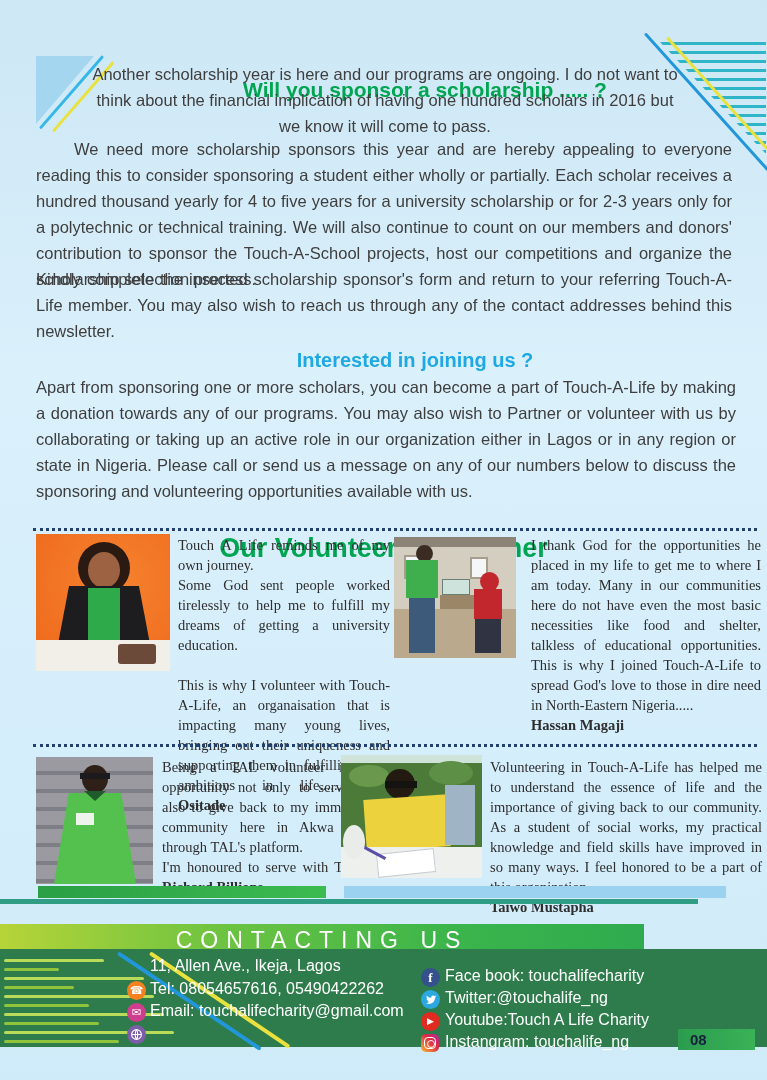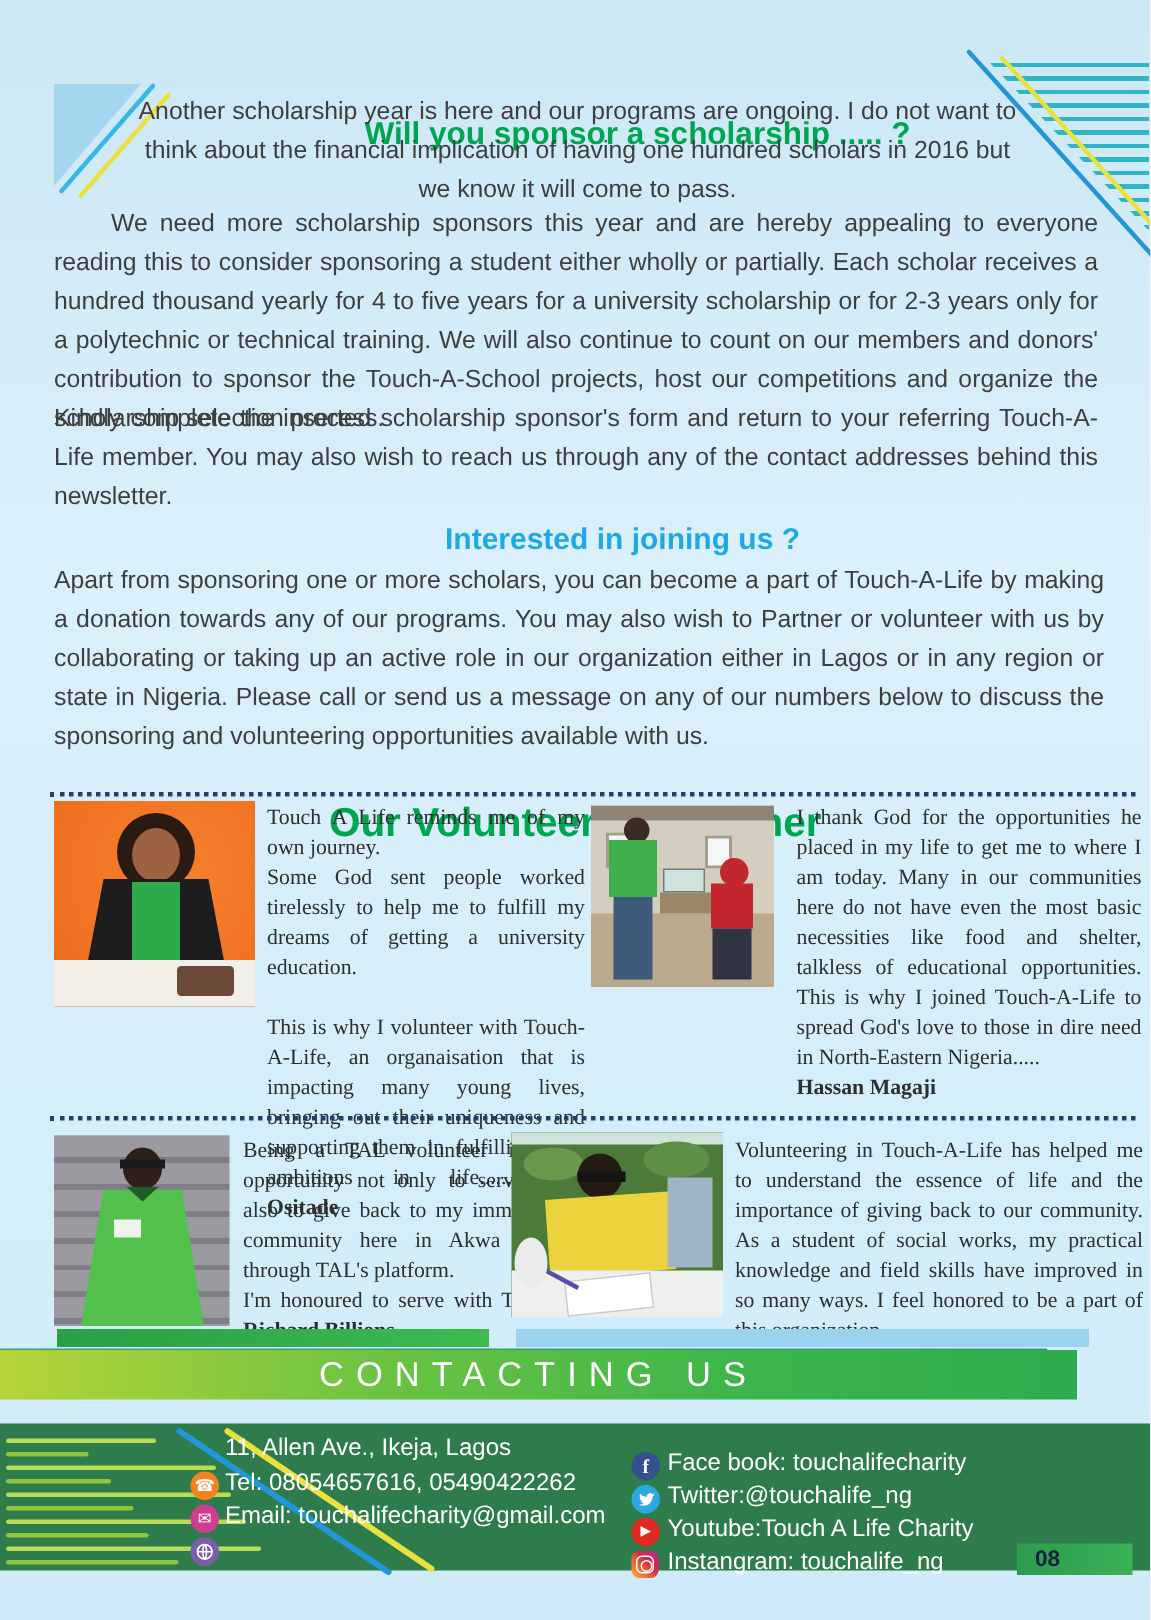--- a/index.html
+++ b/index.html
@@ -20,21 +20,21 @@
                clip-path:polygon(0 0,100% 0,100% 100%);}
   .dotted{border-top:3px dotted #23406b;height:0;}
   
   .story-text{color:#2e2e2e;font-family:"Liberation Serif",serif;font-size:14.5px;
               line-height:20px;text-align:justify;}
   .story-text .txt{white-space:pre-line;}
   .story-text b{font-weight:bold;}
   .photo{overflow:hidden;}
   .photo span{position:absolute;display:block;}
   
-  .contact-bar{left:0;top:900px;width:718px;height:33px;
+  .contact-bar{left:0;top:924px;width:644px;height:33px;
                background:linear-gradient(90deg,#b6d438 0%,#6cc341 35%,#3bb54b 70%,#2fab4f 100%);
                display:flex;align-items:center;justify-content:center;}
   .contact-bar .t{color:#fff;font-size:23px;letter-spacing:8px;font-weight:400;}
   .footer{left:0;top:949px;width:767px;height:98px;background:#2e7c4b;}
   .foot-row{position:absolute;color:#fff;font-size:16px;white-space:nowrap;}
   .cicon{position:absolute;width:19px;height:19px;border-radius:50%;display:flex;
          align-items:center;justify-content:center;color:#fff;font-size:11px;
          font-family:"DejaVu Sans",sans-serif;line-height:1;}
   .fline{position:absolute;height:3px;border-radius:2px;}
   .badge{position:absolute;left:678px;top:1029px;width:77px;height:21px;

